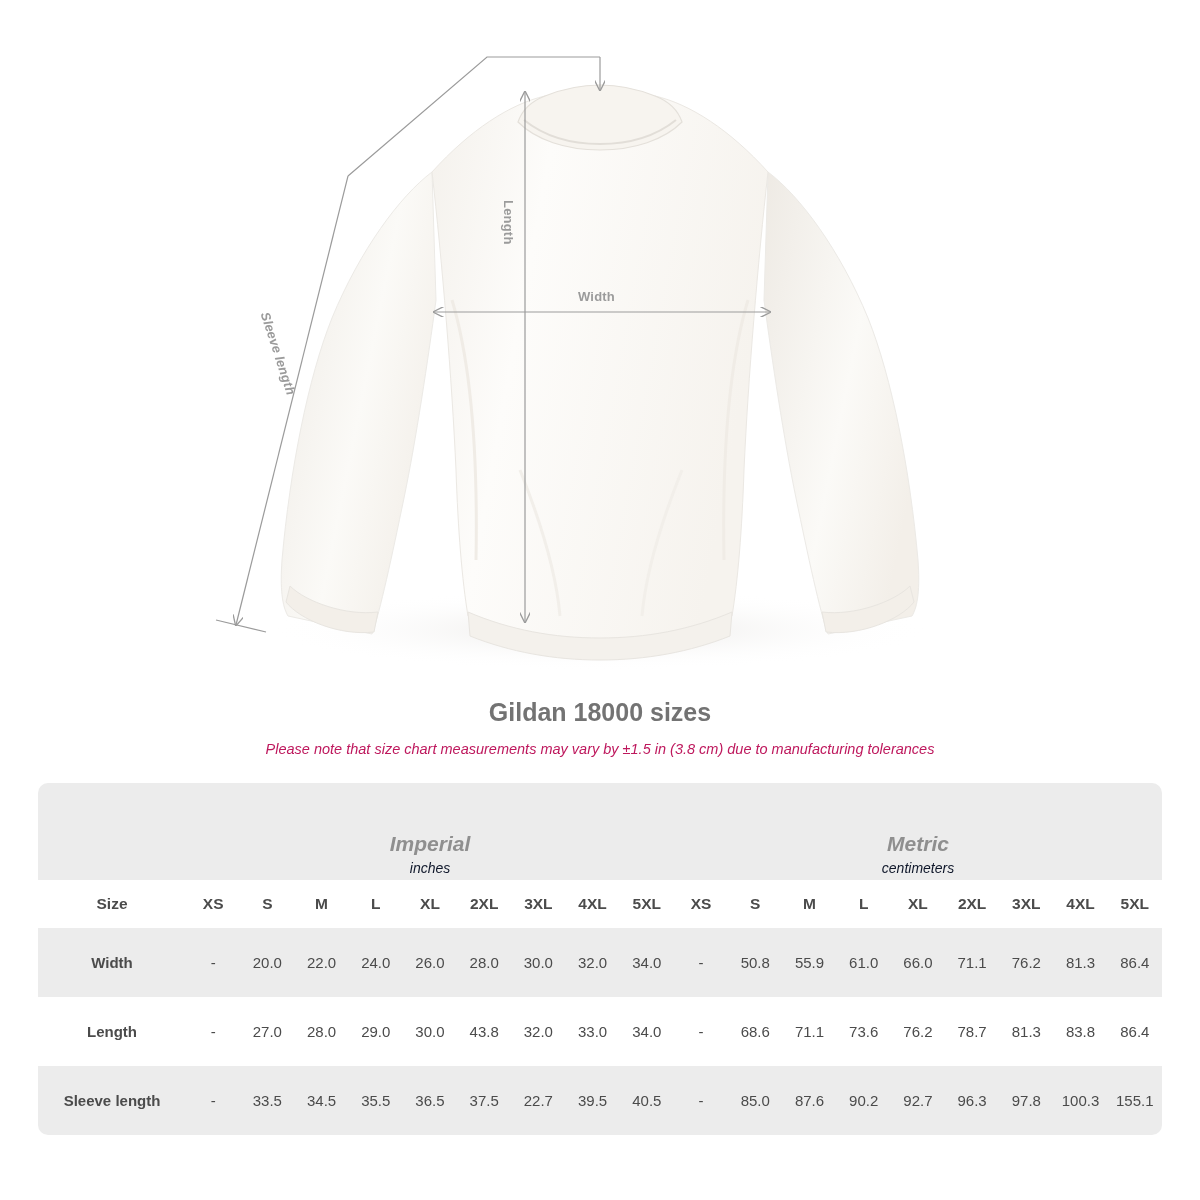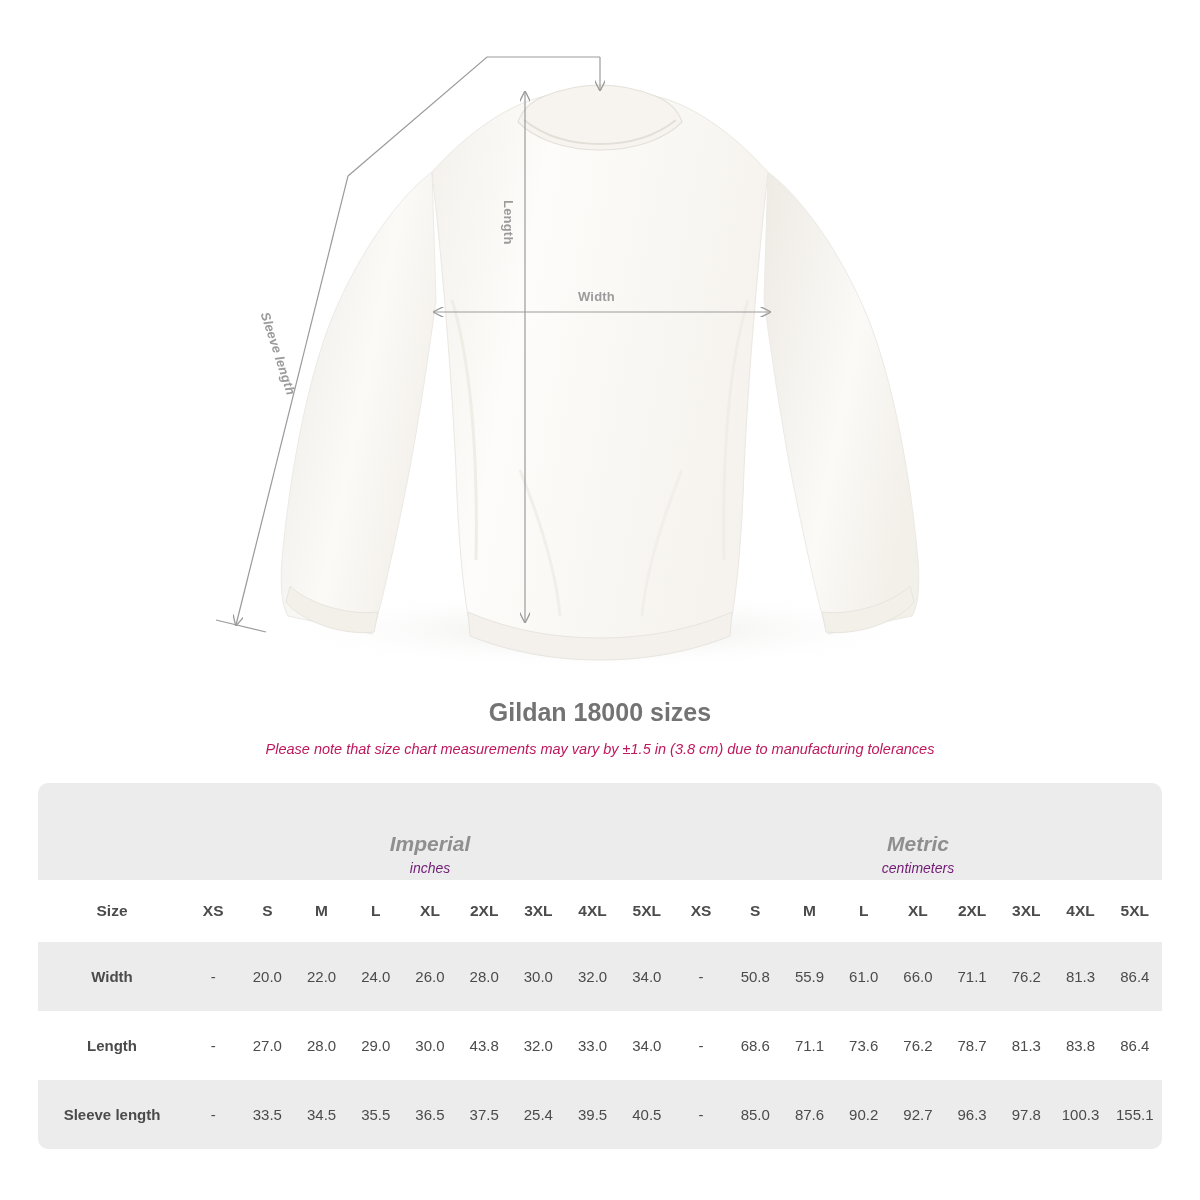--- a/index.html
+++ b/index.html
@@ -102,34 +102,34 @@
     font-size: 21px;
     font-style: italic;
     font-weight: bold;
     color: #8f8f8f;
     line-height: 1.25;
     margin-top: 48px;
   }
   .unit-head .unit-sub {
     font-size: 14px;
     font-style: italic;
-    color: #701a75;
+    color: #0f172a;
     line-height: 1.6;
   }
   .rounded-tl { border-top-left-radius: 10px; }
   .rounded-tr { border-top-right-radius: 10px; }
   .rounded-bl { border-bottom-left-radius: 10px; }
   .rounded-br { border-bottom-right-radius: 10px; }
 
   tr.header-row td {
     background: #ffffff;
     font-weight: bold;
     font-size: 15.5px;
     color: #4b4b4b;
-    height: 62px;
+    height: 48px;
   }
   tr.row-alt td {
     background: #ececec;
   }
   tr.row-plain td {
     background: #ffffff;
   }
   td.row-label {
     font-weight: bold;
     font-size: 15.5px;
@@ -339,21 +339,21 @@
         </tr>
 
         <tr class="row-alt">
           <td class="row-label rounded-bl">Sleeve length</td>
           <td>-</td>
           <td>33.5</td>
           <td>34.5</td>
           <td>35.5</td>
           <td>36.5</td>
           <td>37.5</td>
-          <td>25.4</td>
+          <td>22.7</td>
           <td>39.5</td>
           <td>40.5</td>
           <td>-</td>
           <td>85.0</td>
           <td>87.6</td>
           <td>90.2</td>
           <td>92.7</td>
           <td>96.3</td>
           <td>97.8</td>
           <td>100.3</td>

